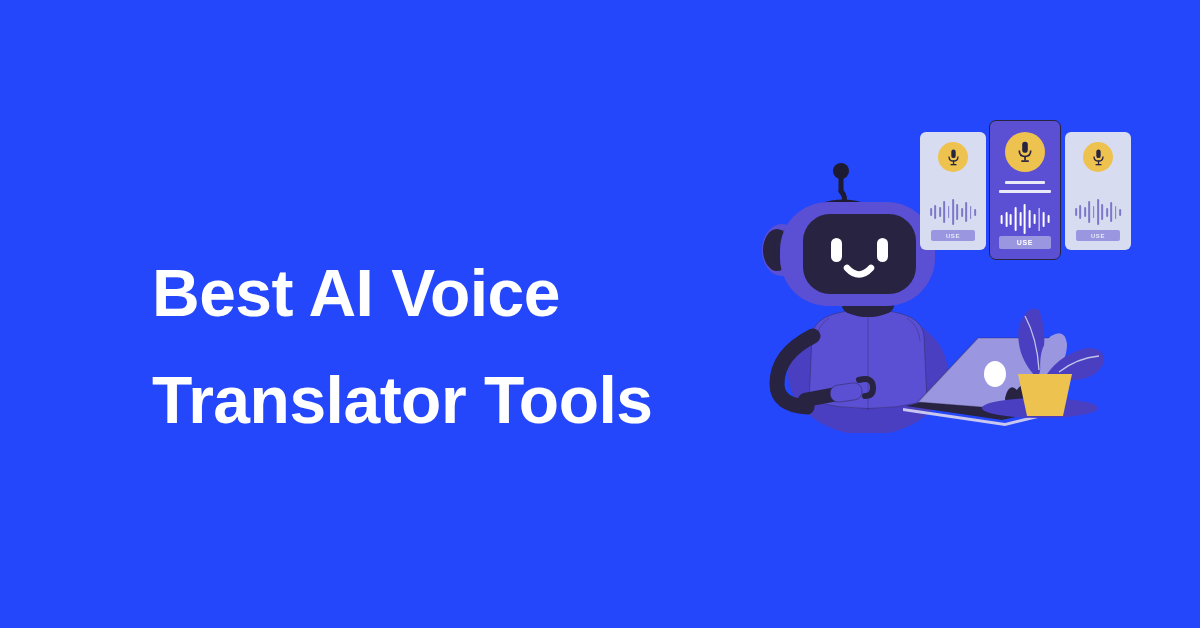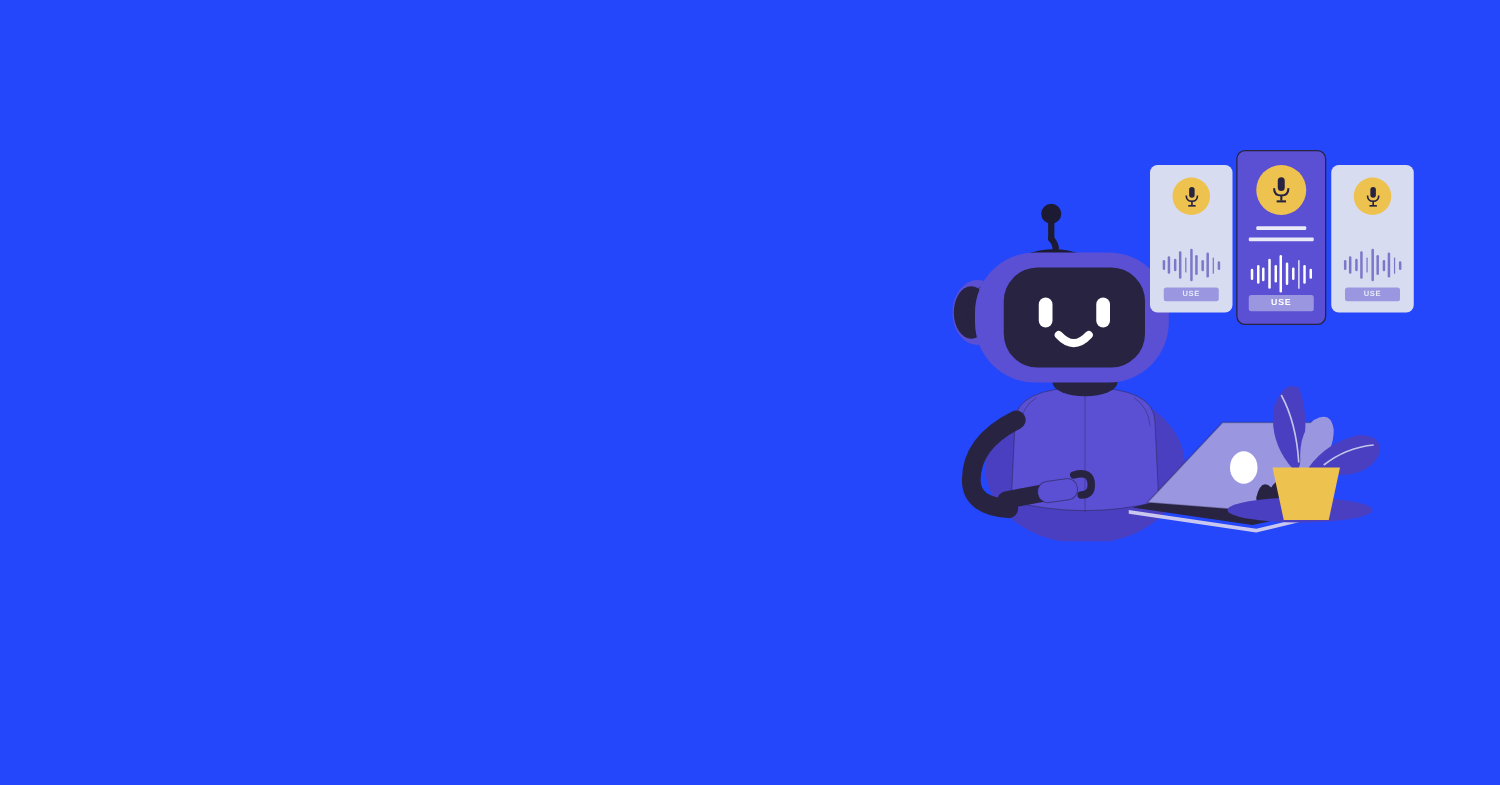--- a/index.html
+++ b/index.html
@@ -37,20 +37,22 @@
     top: 158px;
     width: 390px;
     height: 275px;
   }
 </style>
 </head>
 <body>
 
 <div id="banner">
 
+  <h1 id="headline">Best AI Voice
+Translator Tools</h1>
 
   <div id="illustration">
     <svg width="390" height="275" viewBox="0 0 390 275" xmlns="http://www.w3.org/2000/svg">
 
       <g>
 
         <g>
           <ellipse cx="113" cy="215" rx="80" ry="62" fill="#4a3fc0"></ellipse>
           <path d="M57 180 Q57 152 113 152 Q169 152 169 180 L172 243 Q113 258 54 243 Z" fill="#5b4fd4"></path>
           <path d="M57 180 Q57 152 113 152 Q169 152 169 180 L172 243 Q113 258 54 243 Z" fill="none" stroke="#272340" stroke-width="0.7" opacity="0.55"></path>

